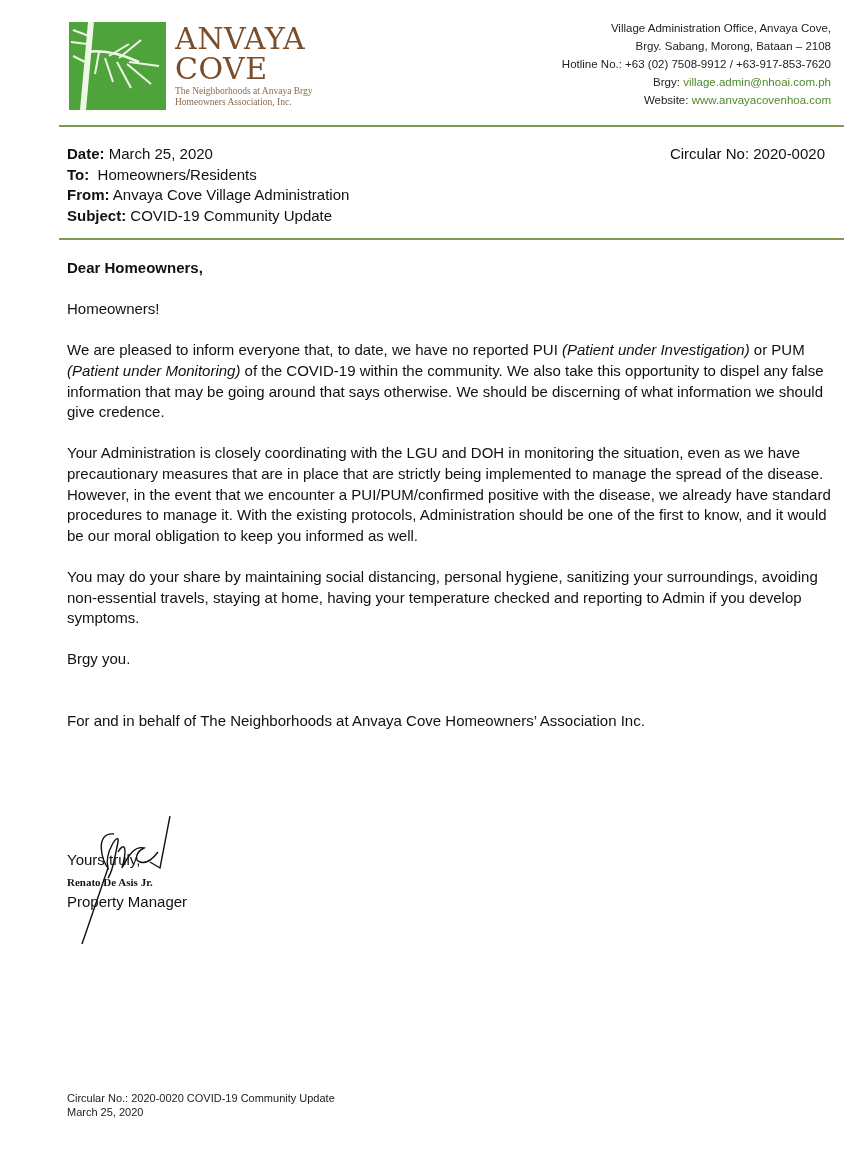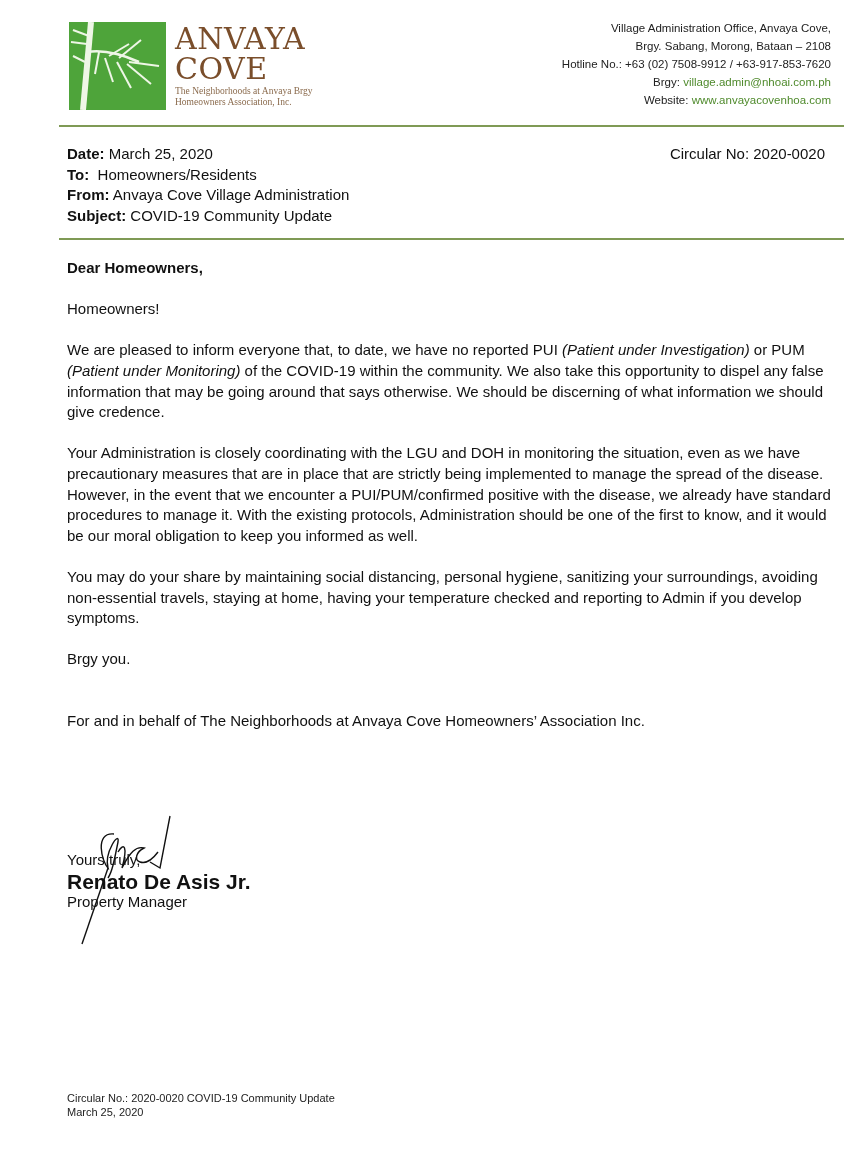--- a/index.html
+++ b/index.html
@@ -33,21 +33,21 @@
   .circular { position: absolute; right: 56px; top: 144px; font-size: 15px; line-height: 20.5px; }
 
   
   .body { position: absolute; left: 51px; top: 258px; width: 770px; font-size: 15px; line-height: 20.6px; }
   .body p { margin: 0 0 20.6px 0; }
   .body .salutation { font-weight: bold; }
   .body i { font-style: italic; }
   .spacer { height: 20.6px; }
 
   .signature { position: absolute; left: 58px; top: 812px; width: 110px; height: 140px; }
-  .sig-name { position: absolute; left: 51px; top: 872px; font-size: 21px; font-weight: bold; line-height: 20px; }
+  .sig-name { position: absolute; left: 51px; top: 872px; font-size: 11px; font-weight: bold; line-height: 20px; font-family: Liberation Serif, serif; }
   .sig-title { position: absolute; left: 51px; top: 892px; font-size: 15px; line-height: 20px; }
   .yours { position: absolute; left: 51px; top: 810px; font-size: 15px; line-height: 20px; margin-top: 40px; }
 
   .footer { position: absolute; left: 51px; top: 1091px; font-size: 11px; line-height: 14px; color: #222; }
   .footer .line { display: block; }
 </style>
 </head>
 <body>
 
 <div class="page">

